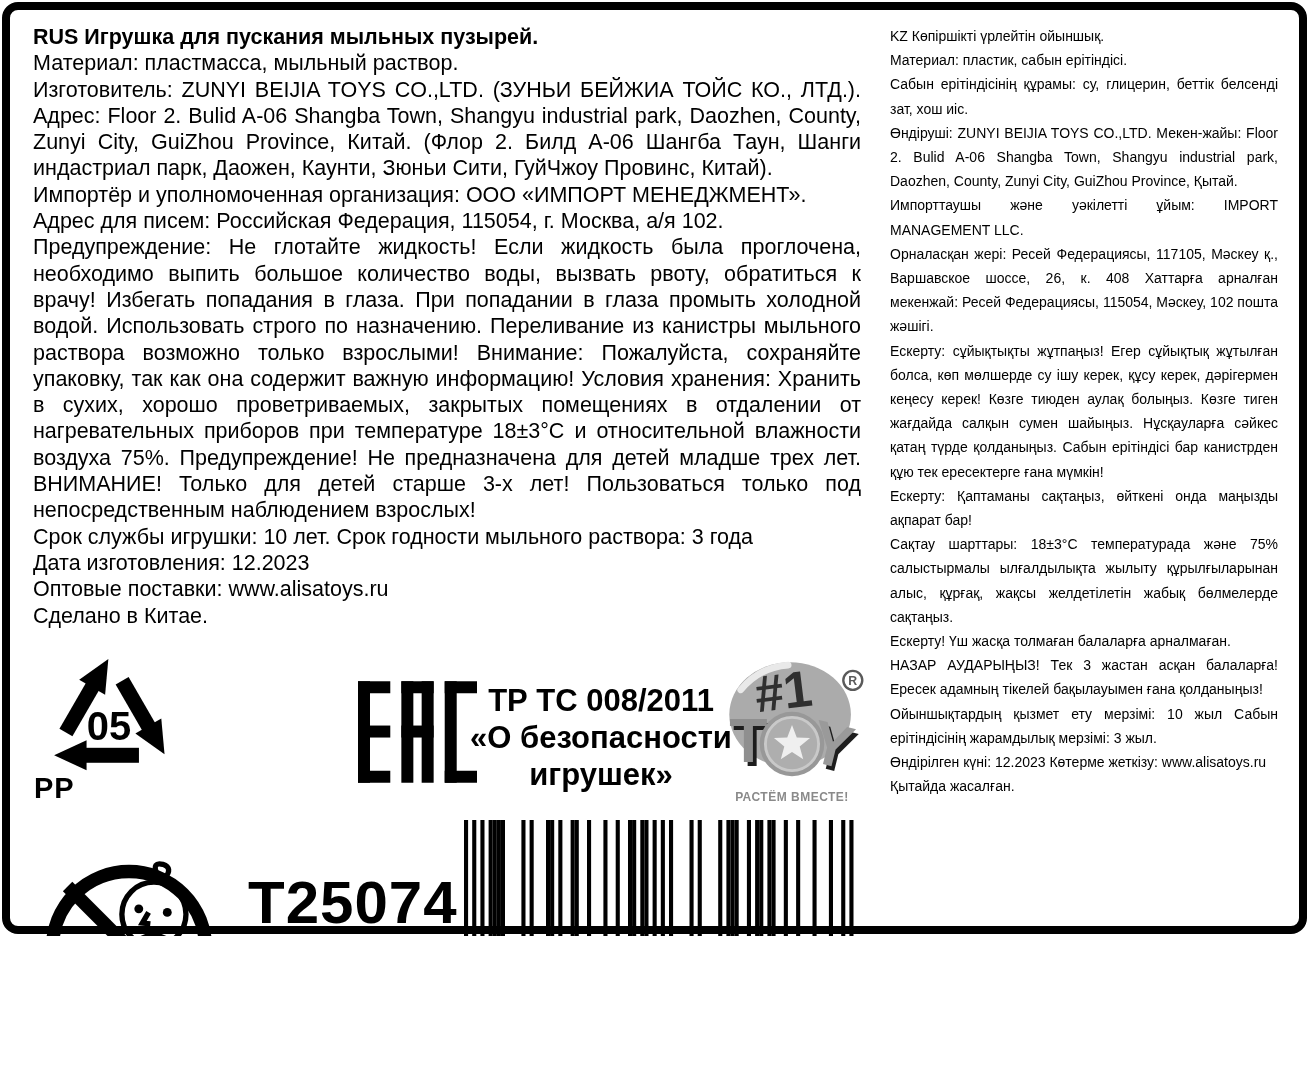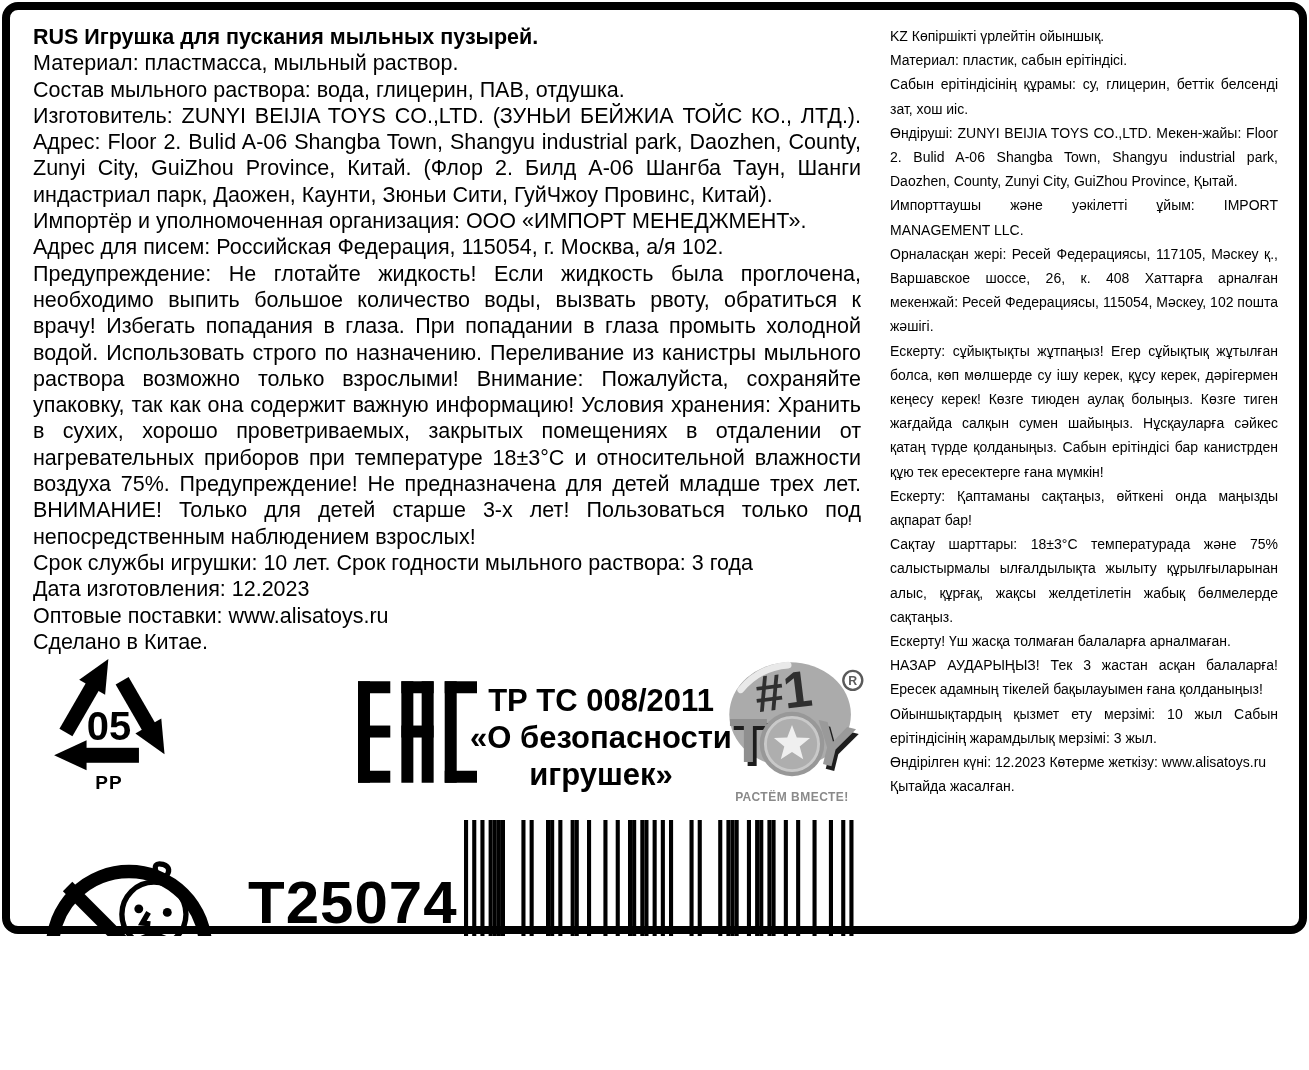--- a/index.html
+++ b/index.html
@@ -11,21 +11,21 @@
     position:absolute; left:2px; top:2px; right:2px; bottom:2px;
     border:8px solid #000; border-radius:16px; pointer-events:none;
   }
   .col{position:absolute; text-align:justify;}
   .col p{margin:0; padding:0;}
   .col-rus{left:33px; top:24px; width:828px; font-size:21.5px; line-height:26.3px;}
   .col-kz {left:890px; top:24px; width:388px; font-size:14px;  line-height:24.2px;}
   .bold{font-weight:bold;}
 
   .sym{position:absolute;}
-  .recycle-label{font-weight:bold; font-size:19px; text-align:center; margin-top:-6px; letter-spacing:1px;}
+  .recycle-label{font-weight:bold; font-size:29px; margin-top:-6px; letter-spacing:1px;}
   .trts{
     position:absolute; left:466px; top:682px; width:270px;
     font-weight:bold; font-size:31px; line-height:37px; text-align:center;
   }
   .toy-logo{position:absolute; left:716px; top:646px; width:152px; text-align:center;}
   .toy-slogan{font-weight:bold; font-size:12px; color:#8a8a8a; letter-spacing:0.5px; margin-top:2px; white-space:nowrap;}
 
   .age-caption{
     position:absolute; left:22px; top:1002px; width:216px; text-align:left;
     font-size:29px; line-height:32px;
@@ -35,21 +35,20 @@
 </style>
 </head>
 <body>
 
 <div class="label-page">
   <div class="label-border"></div>
 
   <div class="col col-rus">
     <p class="bold">RUS Игрушка для пускания мыльных пузырей.</p>
     <p>Материал: пластмасса, мыльный раствор.</p>
-    <p>Состав мыльного раствора: вода, глицерин, ПАВ, отдушка.</p>
     <p>Изготовитель: ZUNYI BEIJIA TOYS CO.,LTD. (ЗУНЬИ БЕЙЖИА ТОЙС КО., ЛТД.). Адрес: Floor 2. Bulid A-06 Shangba Town, Shangyu industrial park, Daozhen, County, Zunyi City, GuiZhou Province, Китай. (Флор 2. Билд А-06 Шангба Таун, Шанги индастриал парк, Даожен, Каунти, Зюньи Сити, ГуйЧжоу Провинс, Китай).</p>
     <p>Импортёр и уполномоченная организация: ООО «ИМПОРТ МЕНЕДЖМЕНТ».</p>
     <p>Адрес для писем: Российская Федерация, 115054, г. Москва, а/я 102.</p>
     <p>Предупреждение: Не глотайте жидкость! Если жидкость была проглочена, необходимо выпить большое количество воды, вызвать рвоту, обратиться к врачу! Избегать попадания в глаза. При попадании в глаза промыть холодной водой. Использовать строго по назначению. Переливание из канистры мыльного раствора возможно только взрослыми! Внимание: Пожалуйста, сохраняйте упаковку, так как она содержит важную информацию! Условия хранения: Хранить в сухих, хорошо проветриваемых, закрытых помещениях в отдалении от нагревательных приборов при температуре 18±3°С и относительной влажности воздуха 75%. Предупреждение! Не предназначена для детей младше трех лет. ВНИМАНИЕ! Только для детей старше 3-х лет! Пользоваться только под непосредственным наблюдением взрослых!</p>
     <p>Срок службы игрушки: 10 лет.  Срок годности мыльного раствора: 3 года</p>
     <p>Дата изготовления: 12.2023</p>
     <p>Оптовые поставки: www.alisatoys.ru</p>
     <p>Сделано в Китае.</p>
   </div>
 

